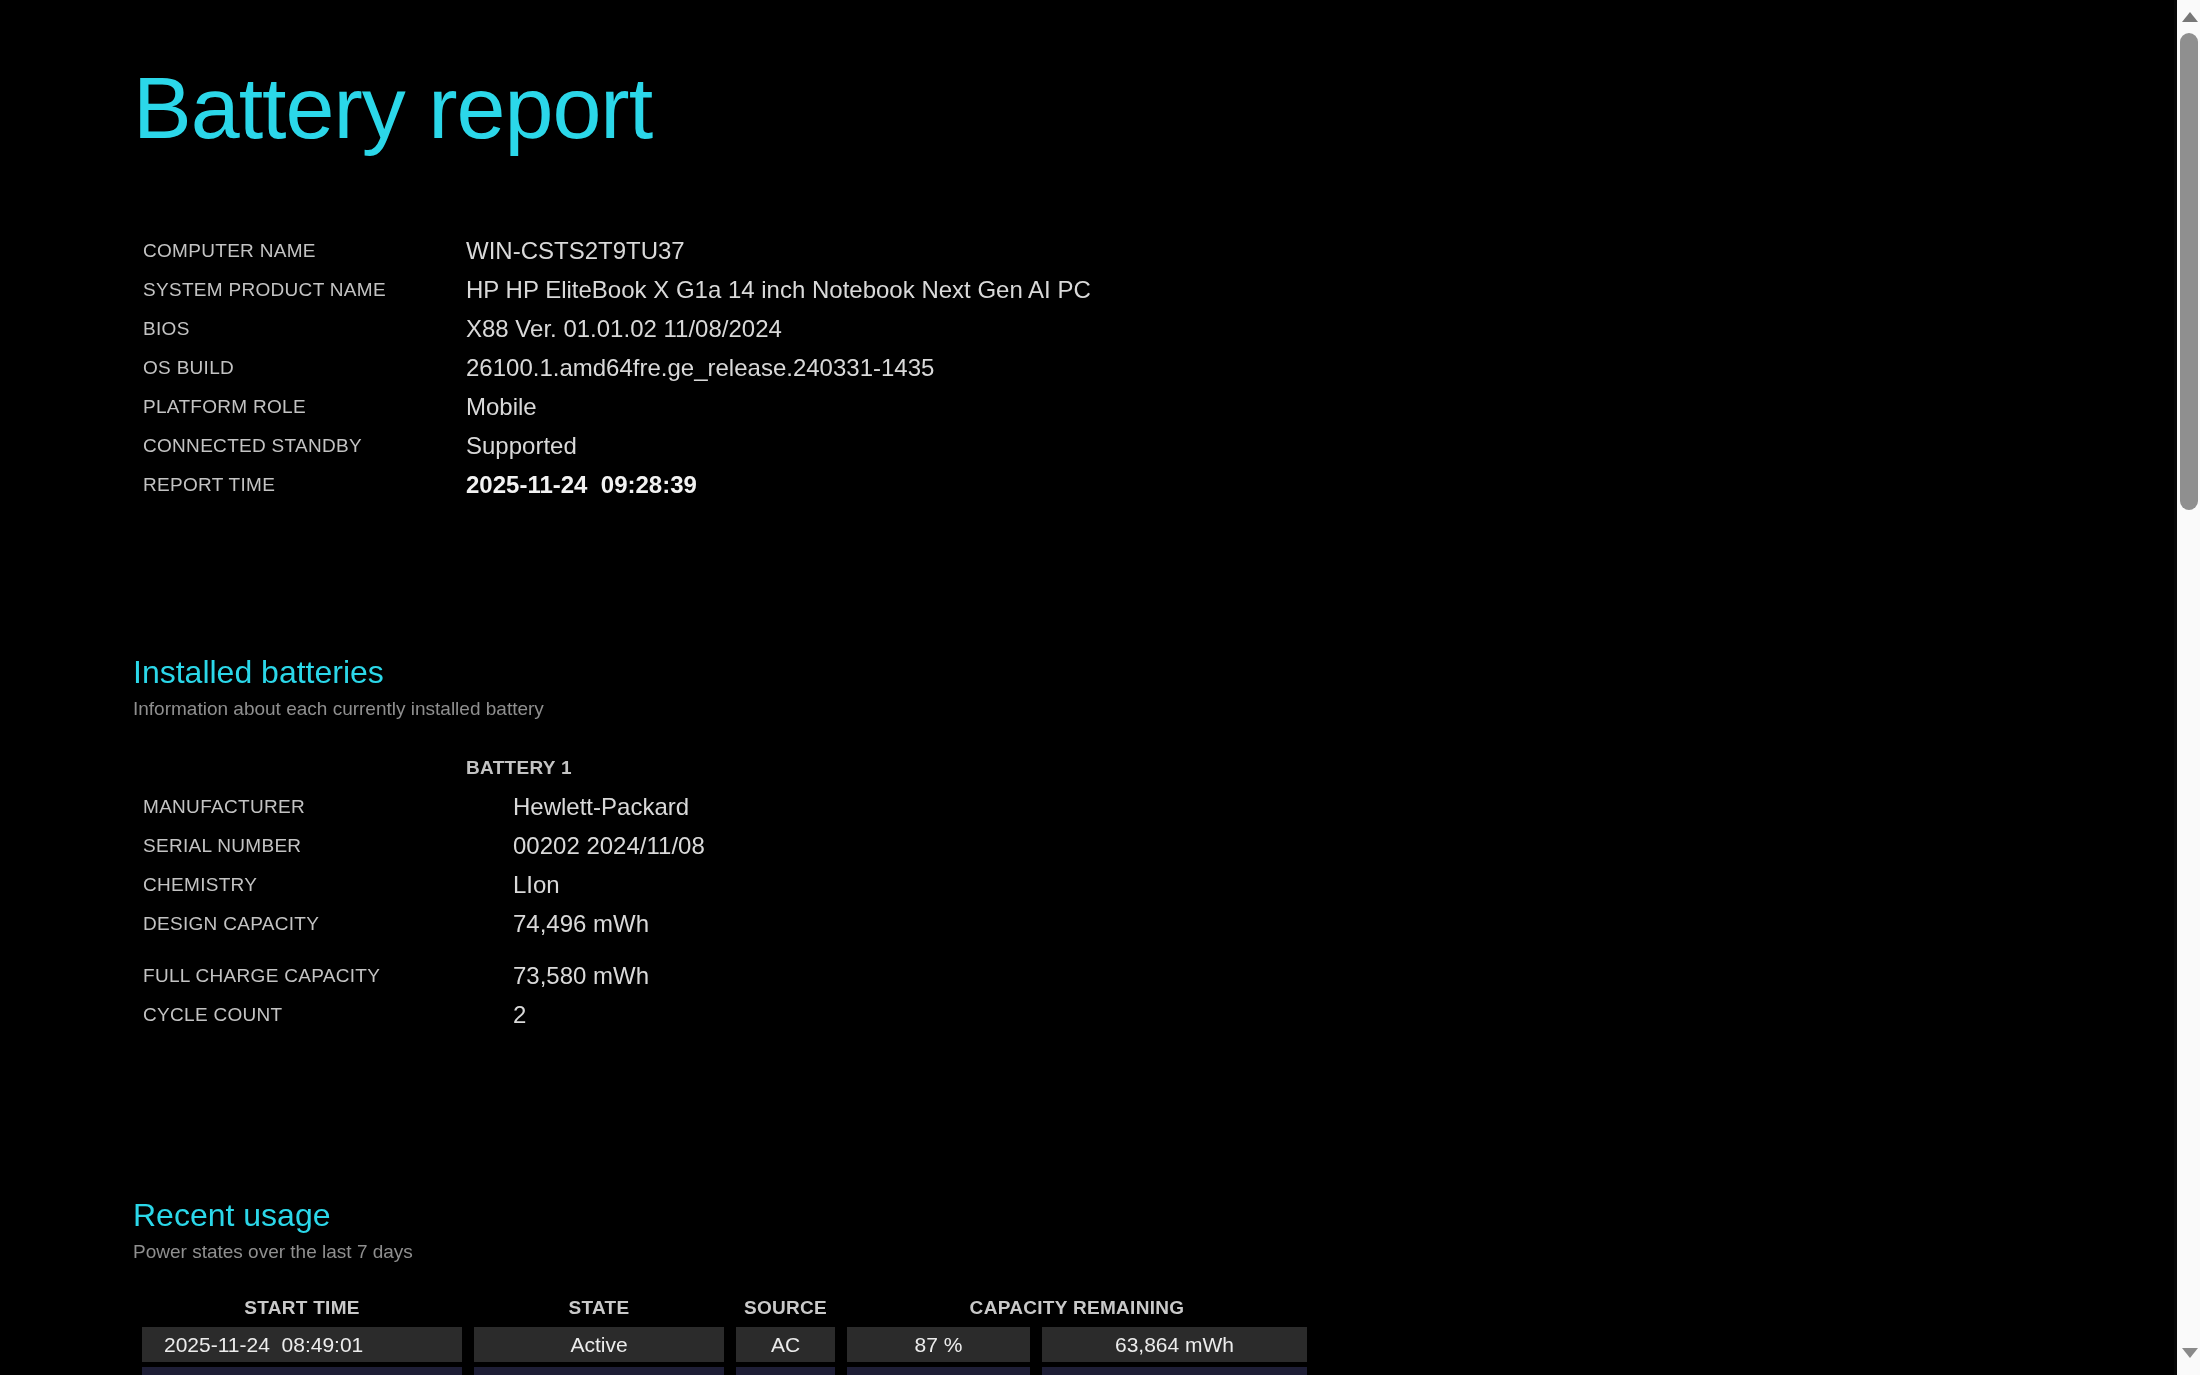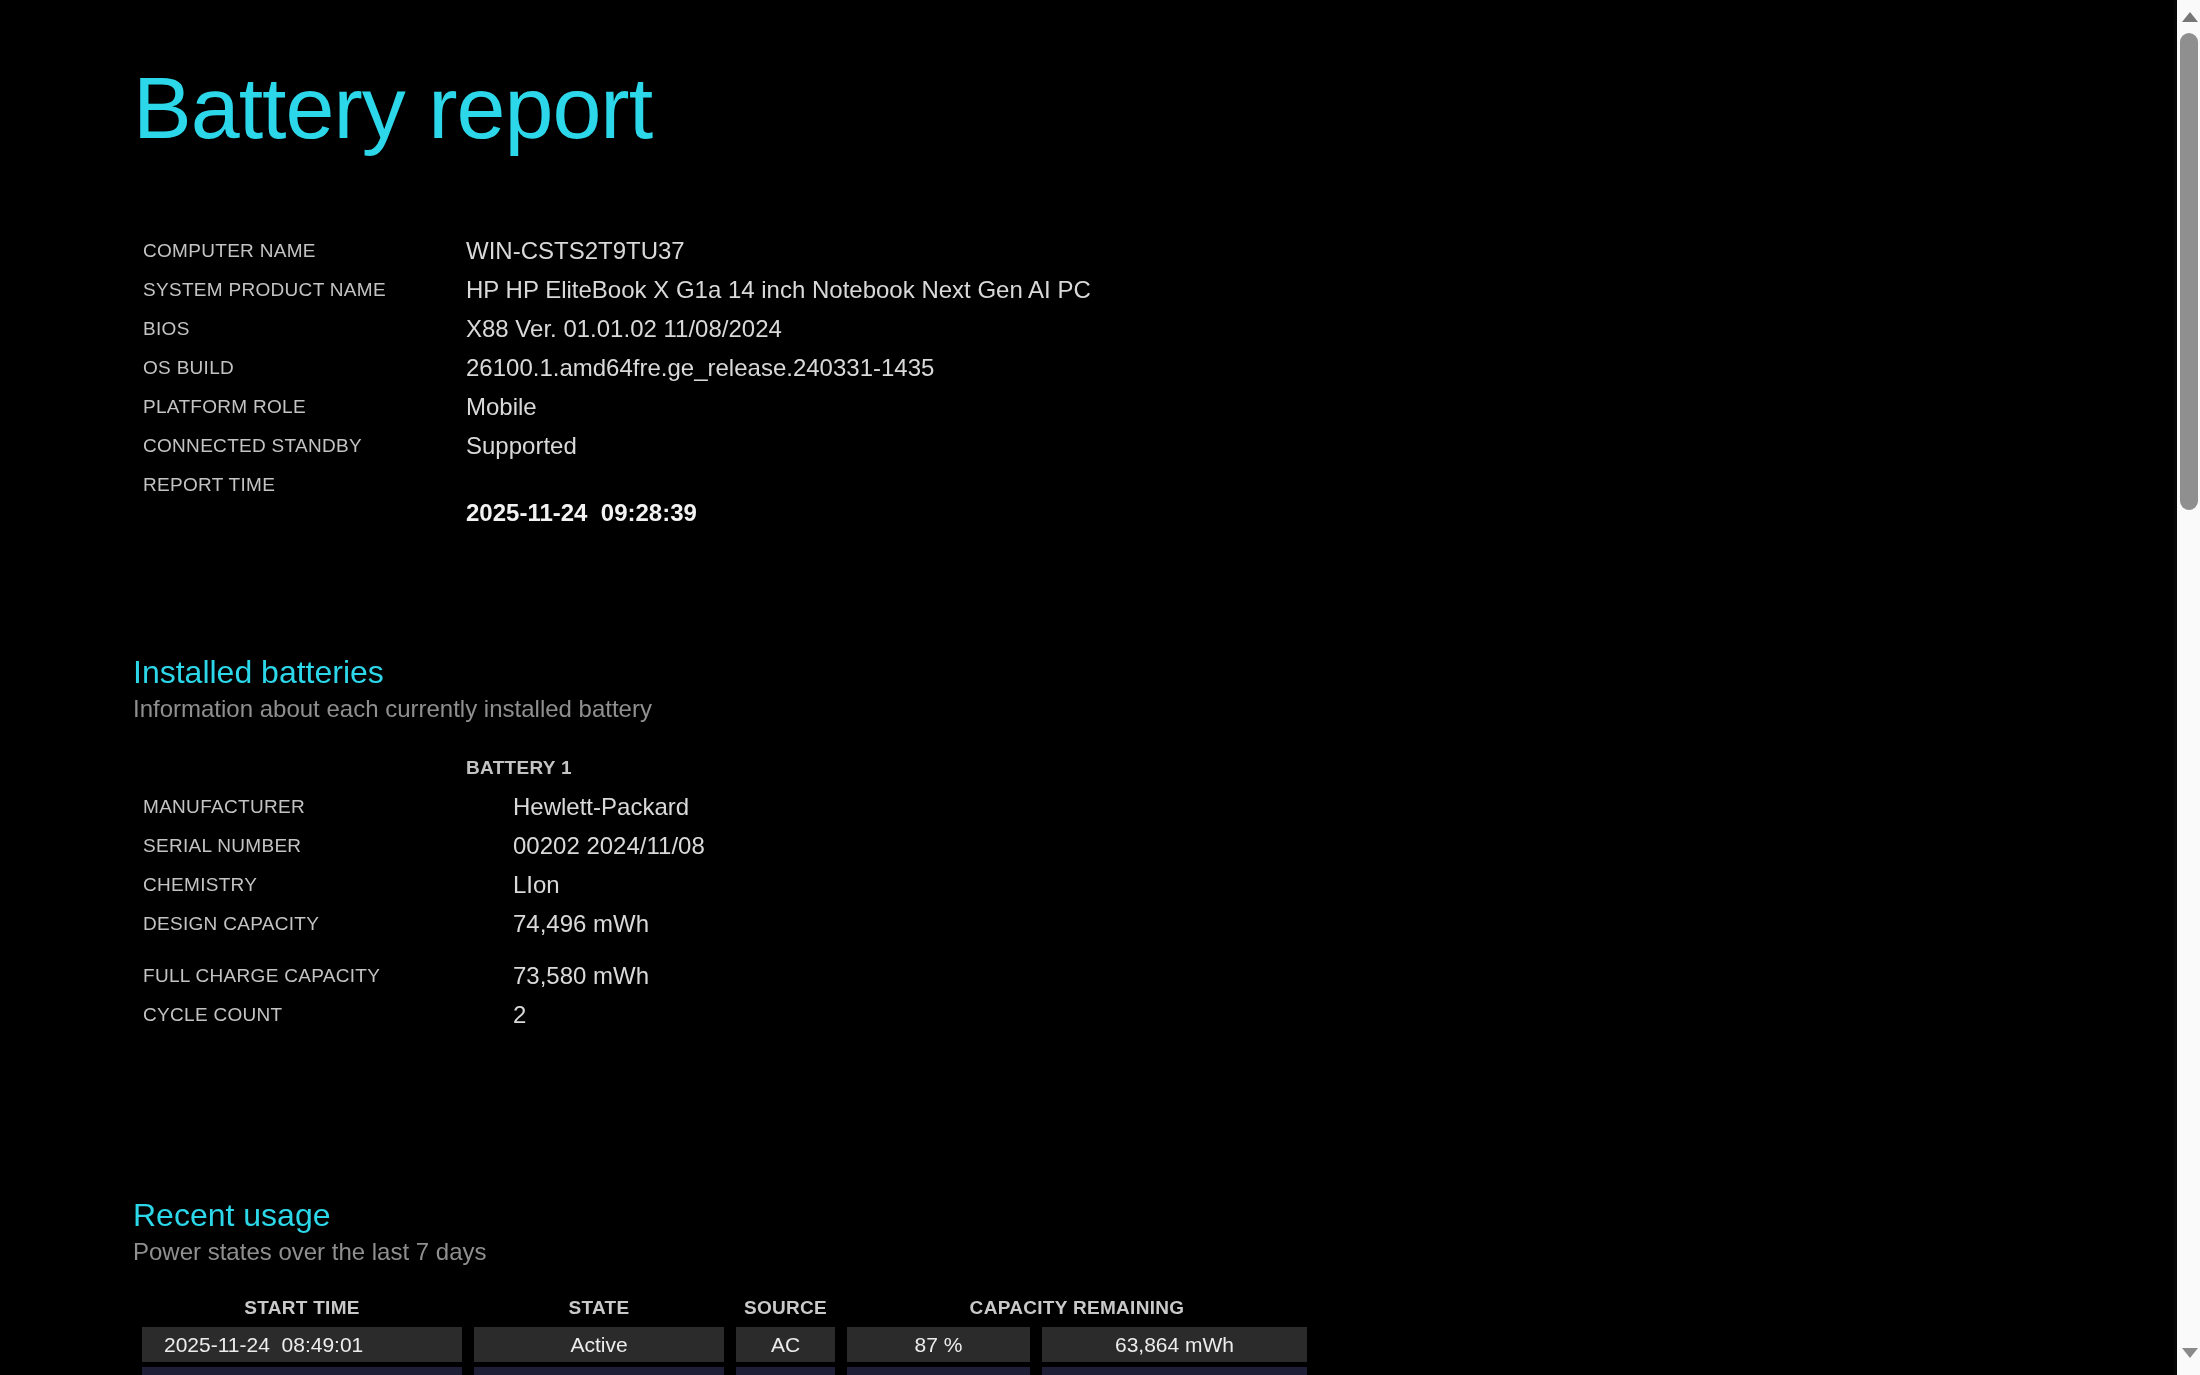--- a/index.html
+++ b/index.html
@@ -20,32 +20,32 @@
   }
 
   
   .kv-table { position:absolute; }
   .kv-row { display:flex; height:39px; line-height:39px; }
   .kv-label {
     width:323px; font-size:19px; font-weight:400; color:#c3c3c3;
     text-transform:uppercase; letter-spacing:0.3px;
   }
   .kv-value { font-size:24px; color:#d9d9d9; white-space:pre; }
-  .kv-value.bold { font-weight:700; color:#f2f2f2;margin-top:28px; }
+  .kv-value.bold { font-weight:700; color:#f2f2f2; }
   .kv-spacer { height:13px; }
   .col-header { font-size:19px; font-weight:700; color:#c3c3c3; letter-spacing:0.3px; white-space:pre; }
 
   
   .section-heading {
     position:absolute; left:133px;
     font-size:32px; font-weight:400; color:#2bd7e9; line-height:40px;
   }
   .section-subtitle {
     position:absolute; left:133px;
-    font-size:24px; color:#8f8f8f; line-height:26px;
+    font-size:19px; color:#8f8f8f; line-height:26px;
   }
 
   
   .usage-grid {
     position:absolute; left:142px;
     display:grid;
     grid-template-columns:320px 250px 99px 183px 265px;
     column-gap:12px;
   }
   .usage-header { top:1294px; height:28px; }

